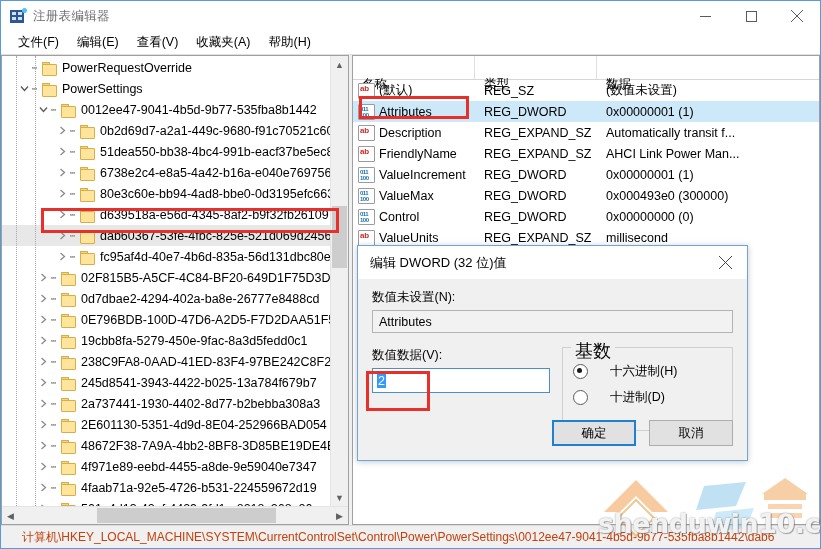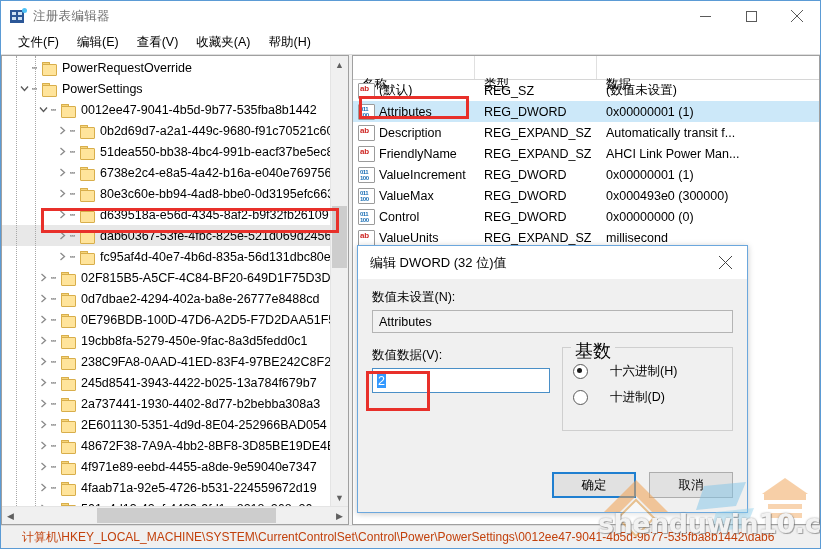--- a/index.html
+++ b/index.html
@@ -218,21 +218,21 @@
     height: 22px; background: #f0f0f0;
     border-top: 1px solid #dcdcdc;
     display: flex; align-items: center;
     padding-left: 21px; flex: 0 0 auto;
     font-size: 12px; color: #c2410c;
     white-space: nowrap; overflow: hidden;
   }
   
   .dialog {
     position: absolute; left: 357px; top: 245px;
-    width: 391px; height: 268px;
+    width: 391px; height: 216px;
     background: #f0f0f0;
     border: 1px solid #6ba7dd;
     box-sizing: border-box;
     box-shadow: 0 1px 6px rgba(0,0,0,.22);
   }
   .dlg-title {
     height: 33px; background: #ffffff;
     display: flex; align-items: center;
     padding-left: 12px;
     font-size: 13px; color: #000;

